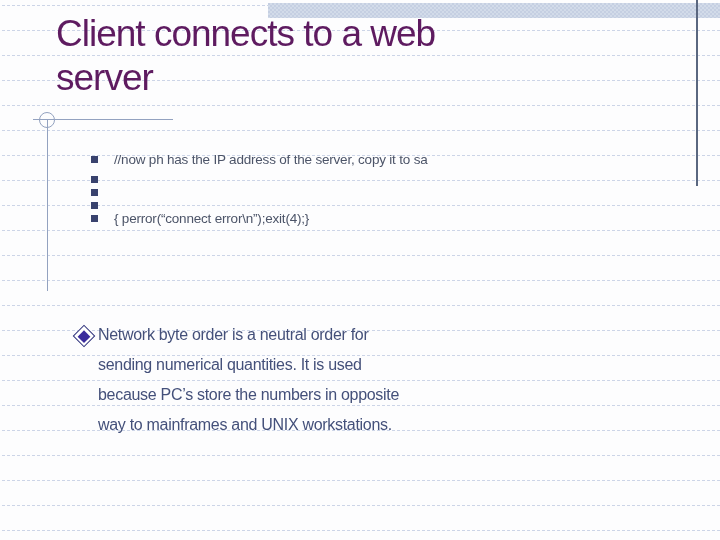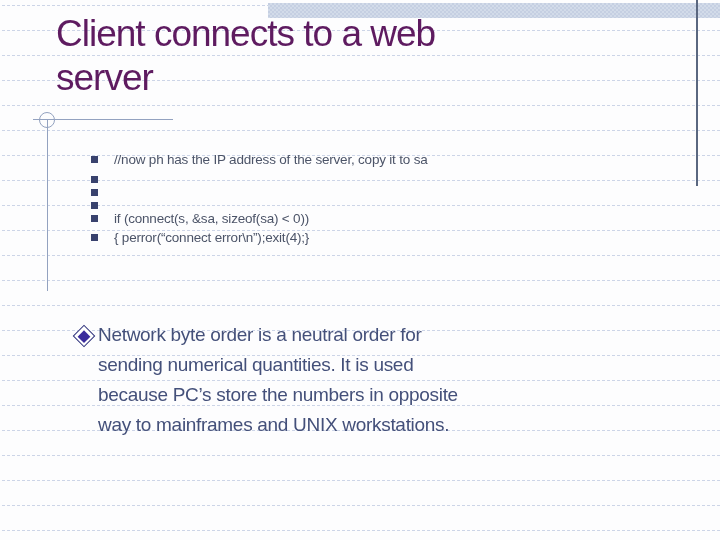--- a/index.html
+++ b/index.html
@@ -53,21 +53,21 @@
   }
   .diamond-outer{
     position:absolute;left:76px;top:328px;width:14px;height:14px;
     transform:rotate(45deg);
     background:#fff;border:1px solid #2b2f7a;
     display:flex;align-items:center;justify-content:center;
   }
   .diamond-inner{width:9px;height:9px;background:var(--diamond,#3a2b9c);}
   .body-par{
     position:absolute;left:98px;top:320px;width:580px;
-    font-size:19px;line-height:30px;letter-spacing:-0.3px;
+    font-size:16px;line-height:30px;letter-spacing:-0.3px;
     color:var(--body-text,#44507a);
     white-space:pre-line;
   }
 </style>
 </head>
 <body>
 
 <div class="slide">
 
   <div class="top-band"></div>
@@ -89,24 +89,20 @@
       <span class="sq-bullet"></span>
     </li>
     <li class="code-item">
       <span class="sq-bullet"></span>
     </li>
     <li class="code-item">
       <span class="sq-bullet"></span>
     </li>
     <li class="code-item">
       <span class="sq-bullet"></span>
-      <span class="code-text">if (connect(s, &amp;sa, sizeof(sa) &lt; 0))</span>
-    </li>
-    <li class="code-item">
-      <span class="sq-bullet"></span>
       <span class="code-text">{ perror(“connect error\n”);exit(4);}</span>
     </li>
   </ul>
 
   <div class="diamond-outer">
     <div class="diamond-inner"></div>
   </div>
   <div class="body-par">Network byte order is a neutral order for
 sending numerical quantities. It is used
 because PC’s store the numbers in opposite

